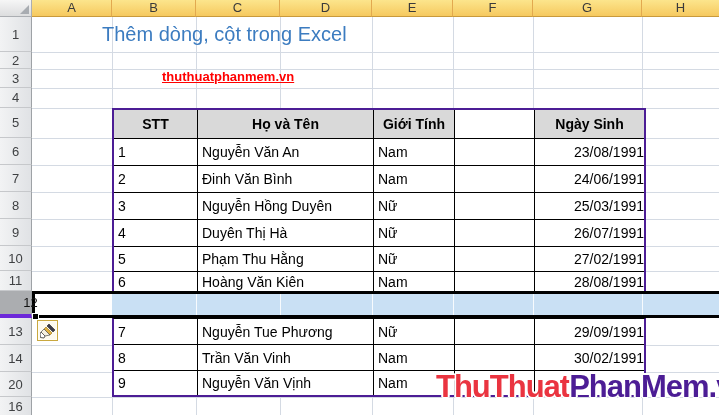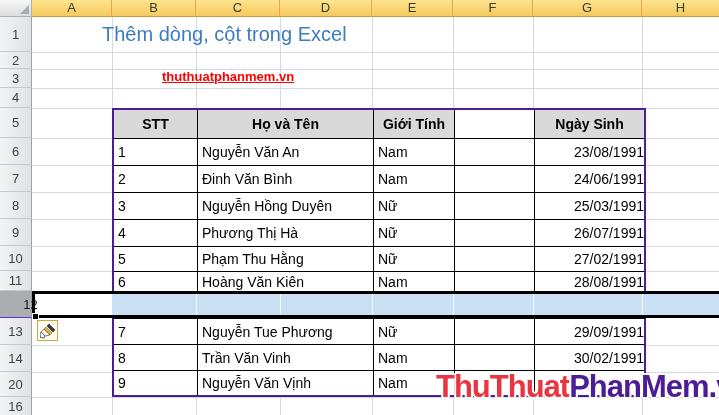--- a/index.html
+++ b/index.html
@@ -26,21 +26,21 @@
     border-left:9px solid transparent; border-bottom:9px solid #A8ACB1;
   }
 
   
   #rowheaders { position:absolute; top:17px; left:0; width:32px; height:398px; display:flex; flex-direction:column; z-index:4; }
   .rowhead {
     width:32px; background:linear-gradient(to right,#F2F3F4,#E0E2E5);
     border-right:1px solid #9EA2A6; border-bottom:1px solid #C6C8CB;
     font-size:13px; color:#3F4143; display:flex; align-items:center; justify-content:center;
   }
-  .rowhead.selected { background:#ABADB0; border-bottom:1px solid #6d28d9; color:#111;padding-left:30px; }
+  .rowhead.selected { background:#ABADB0; border-bottom:4px solid #6d28d9; color:#111;padding-left:30px; }
 
   
   .vline { position:absolute; top:17px; bottom:0; width:1px; background:#D4DAE3; z-index:1; }
   .hline { position:absolute; left:32px; right:0; height:1px; background:#D4DAE3; z-index:1; }
 
   
   .xtable { position:absolute; left:112px; width:534px; background:#fff; border:2px solid #4c1d95; z-index:2; }
   #table-upper { top:108px; height:185px; }
   #table-lower { top:318px; height:79px; border-top:1px solid #000; }
   .trow { display:flex; }
@@ -171,21 +171,21 @@
     </div>
     <div class="trow" style="height:27px">
       <div class="tcell num w-stt">3</div>
       <div class="tcell w-name">Nguyễn Hồng Duyên</div>
       <div class="tcell w-gen">Nữ</div>
       <div class="tcell w-ins"></div>
       <div class="tcell date last w-dob">25/03/1991</div>
     </div>
     <div class="trow" style="height:27px">
       <div class="tcell num w-stt">4</div>
-      <div class="tcell w-name">Phương Thị Hà</div>
+      <div class="tcell w-name">Duyên Thị Hà</div>
       <div class="tcell w-gen">Nữ</div>
       <div class="tcell w-ins"></div>
       <div class="tcell date last w-dob">26/07/1991</div>
     </div>
     <div class="trow" style="height:25px">
       <div class="tcell num w-stt">5</div>
       <div class="tcell w-name">Phạm Thu Hằng</div>
       <div class="tcell w-gen">Nữ</div>
       <div class="tcell w-ins"></div>
       <div class="tcell date last w-dob">27/02/1991</div>

